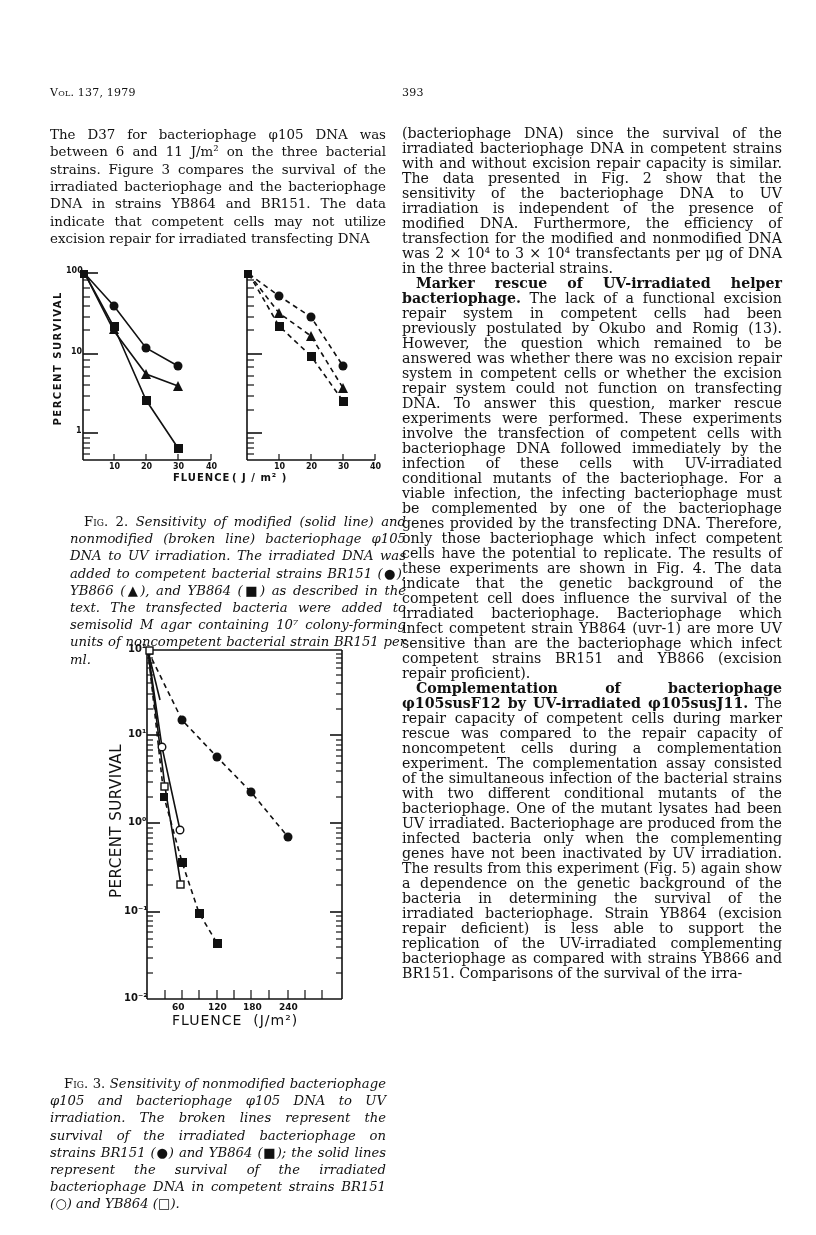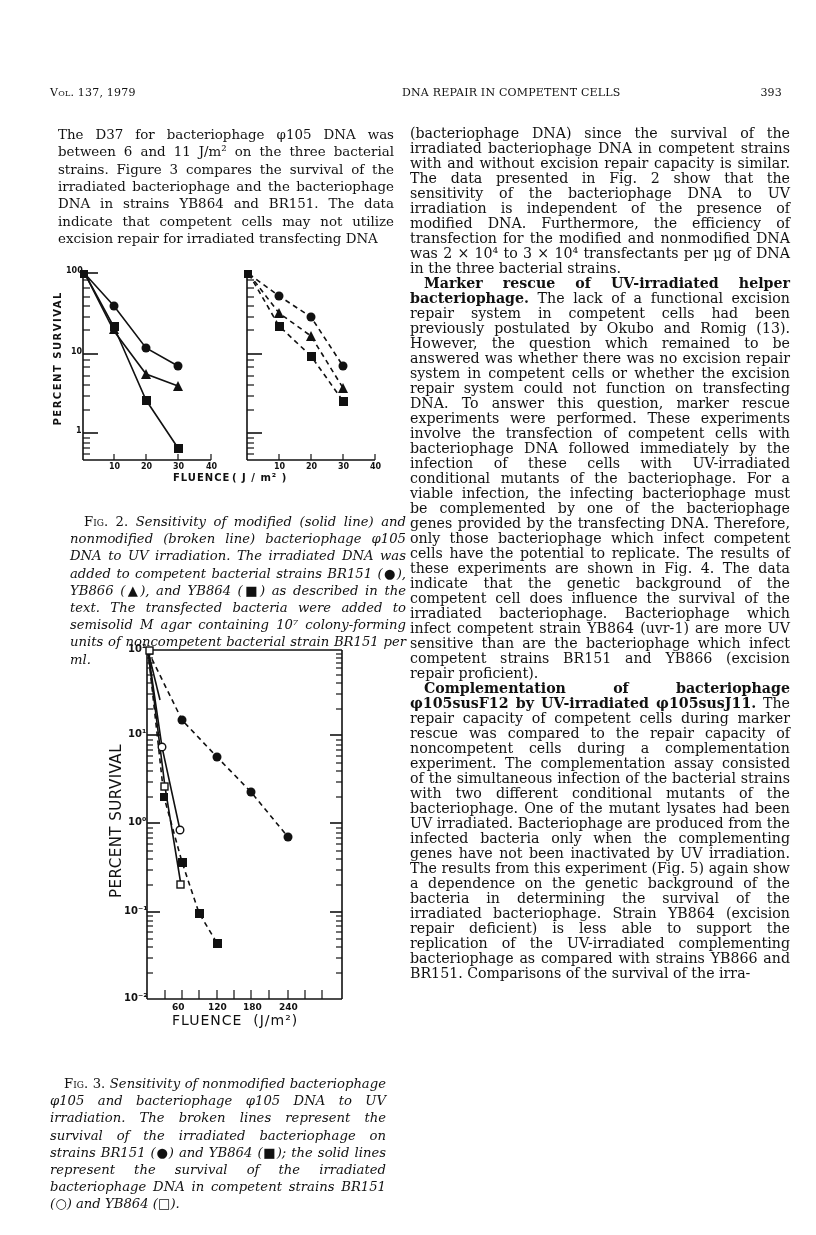--- a/index.html
+++ b/index.html
@@ -2,39 +2,38 @@
 <html><head>
 <meta charset="utf-8">
 <style>
   html, body { margin: 0; padding: 0; background: #ffffff; }
   body { width: 816px; height: 1235px; position: relative; overflow: hidden;
          font-family: "DejaVu Serif", "Liberation Serif", serif; color: #111; }
   .hdr { position: absolute; top: 86px; font-size: 11px; letter-spacing: 0.2px; }
   .hdr-left { left: 50px; }
   .hdr-right { left: 402px; width: 380px; display: flex; justify-content: space-between; }
   .sc { font-variant: small-caps; }
-  .col { position: absolute; width: 336px; font-size: 13.4px; line-height: 17.35px; text-align: justify; margin-left: 8px; }
+  .col { position: absolute; width: 336px; font-size: 13.4px; line-height: 17.35px; text-align: justify; }
   .col p { margin: 0; }
   .col-left-top { left: 50px; top: 126px; }
   .col-right { left: 402px; top: 126px; width: 380px; font-size: 14.2px; line-height: 15px; }
   .indent { text-indent: 14px; }
   .caption { position: absolute; left: 50px; width: 336px; font-size: 13.2px; line-height: 17.2px;
              font-style: italic; text-align: justify; }
   .caption .fig { font-style: normal; font-variant: small-caps; }
   .caption .sym { font-style: normal; }
   .cap2 { top: 513px; margin-left: 20px; }
   .cap3 { top: 1075px; }
   svg { position: absolute; overflow: visible; }
 </style>
 </head>
 <body>
 
 <div class="hdr hdr-left sc">Vol. 137, 1979</div>
 <div class="hdr hdr-right">
-  <span>DNA REPAIR IN COMPETENT CELLS</span>
   <span>393</span>
 </div>
 
 <div class="col col-left-top">
   <p>The D37 for bacteriophage φ105 DNA was between 6 and 11 J/m² on the three bacterial strains. Figure 3 compares the survival of the irradiated bacteriophage and the bacteriophage DNA in strains YB864 and BR151. The data indicate that competent cells may not utilize excision repair for irradiated transfecting DNA</p>
 </div>
 
 <svg width="816" height="1235" style="left:0;top:0;pointer-events:none" viewBox="0 0 816 1235">
   <g class="axis" stroke="#111" stroke-width="1.6" fill="none">
 

